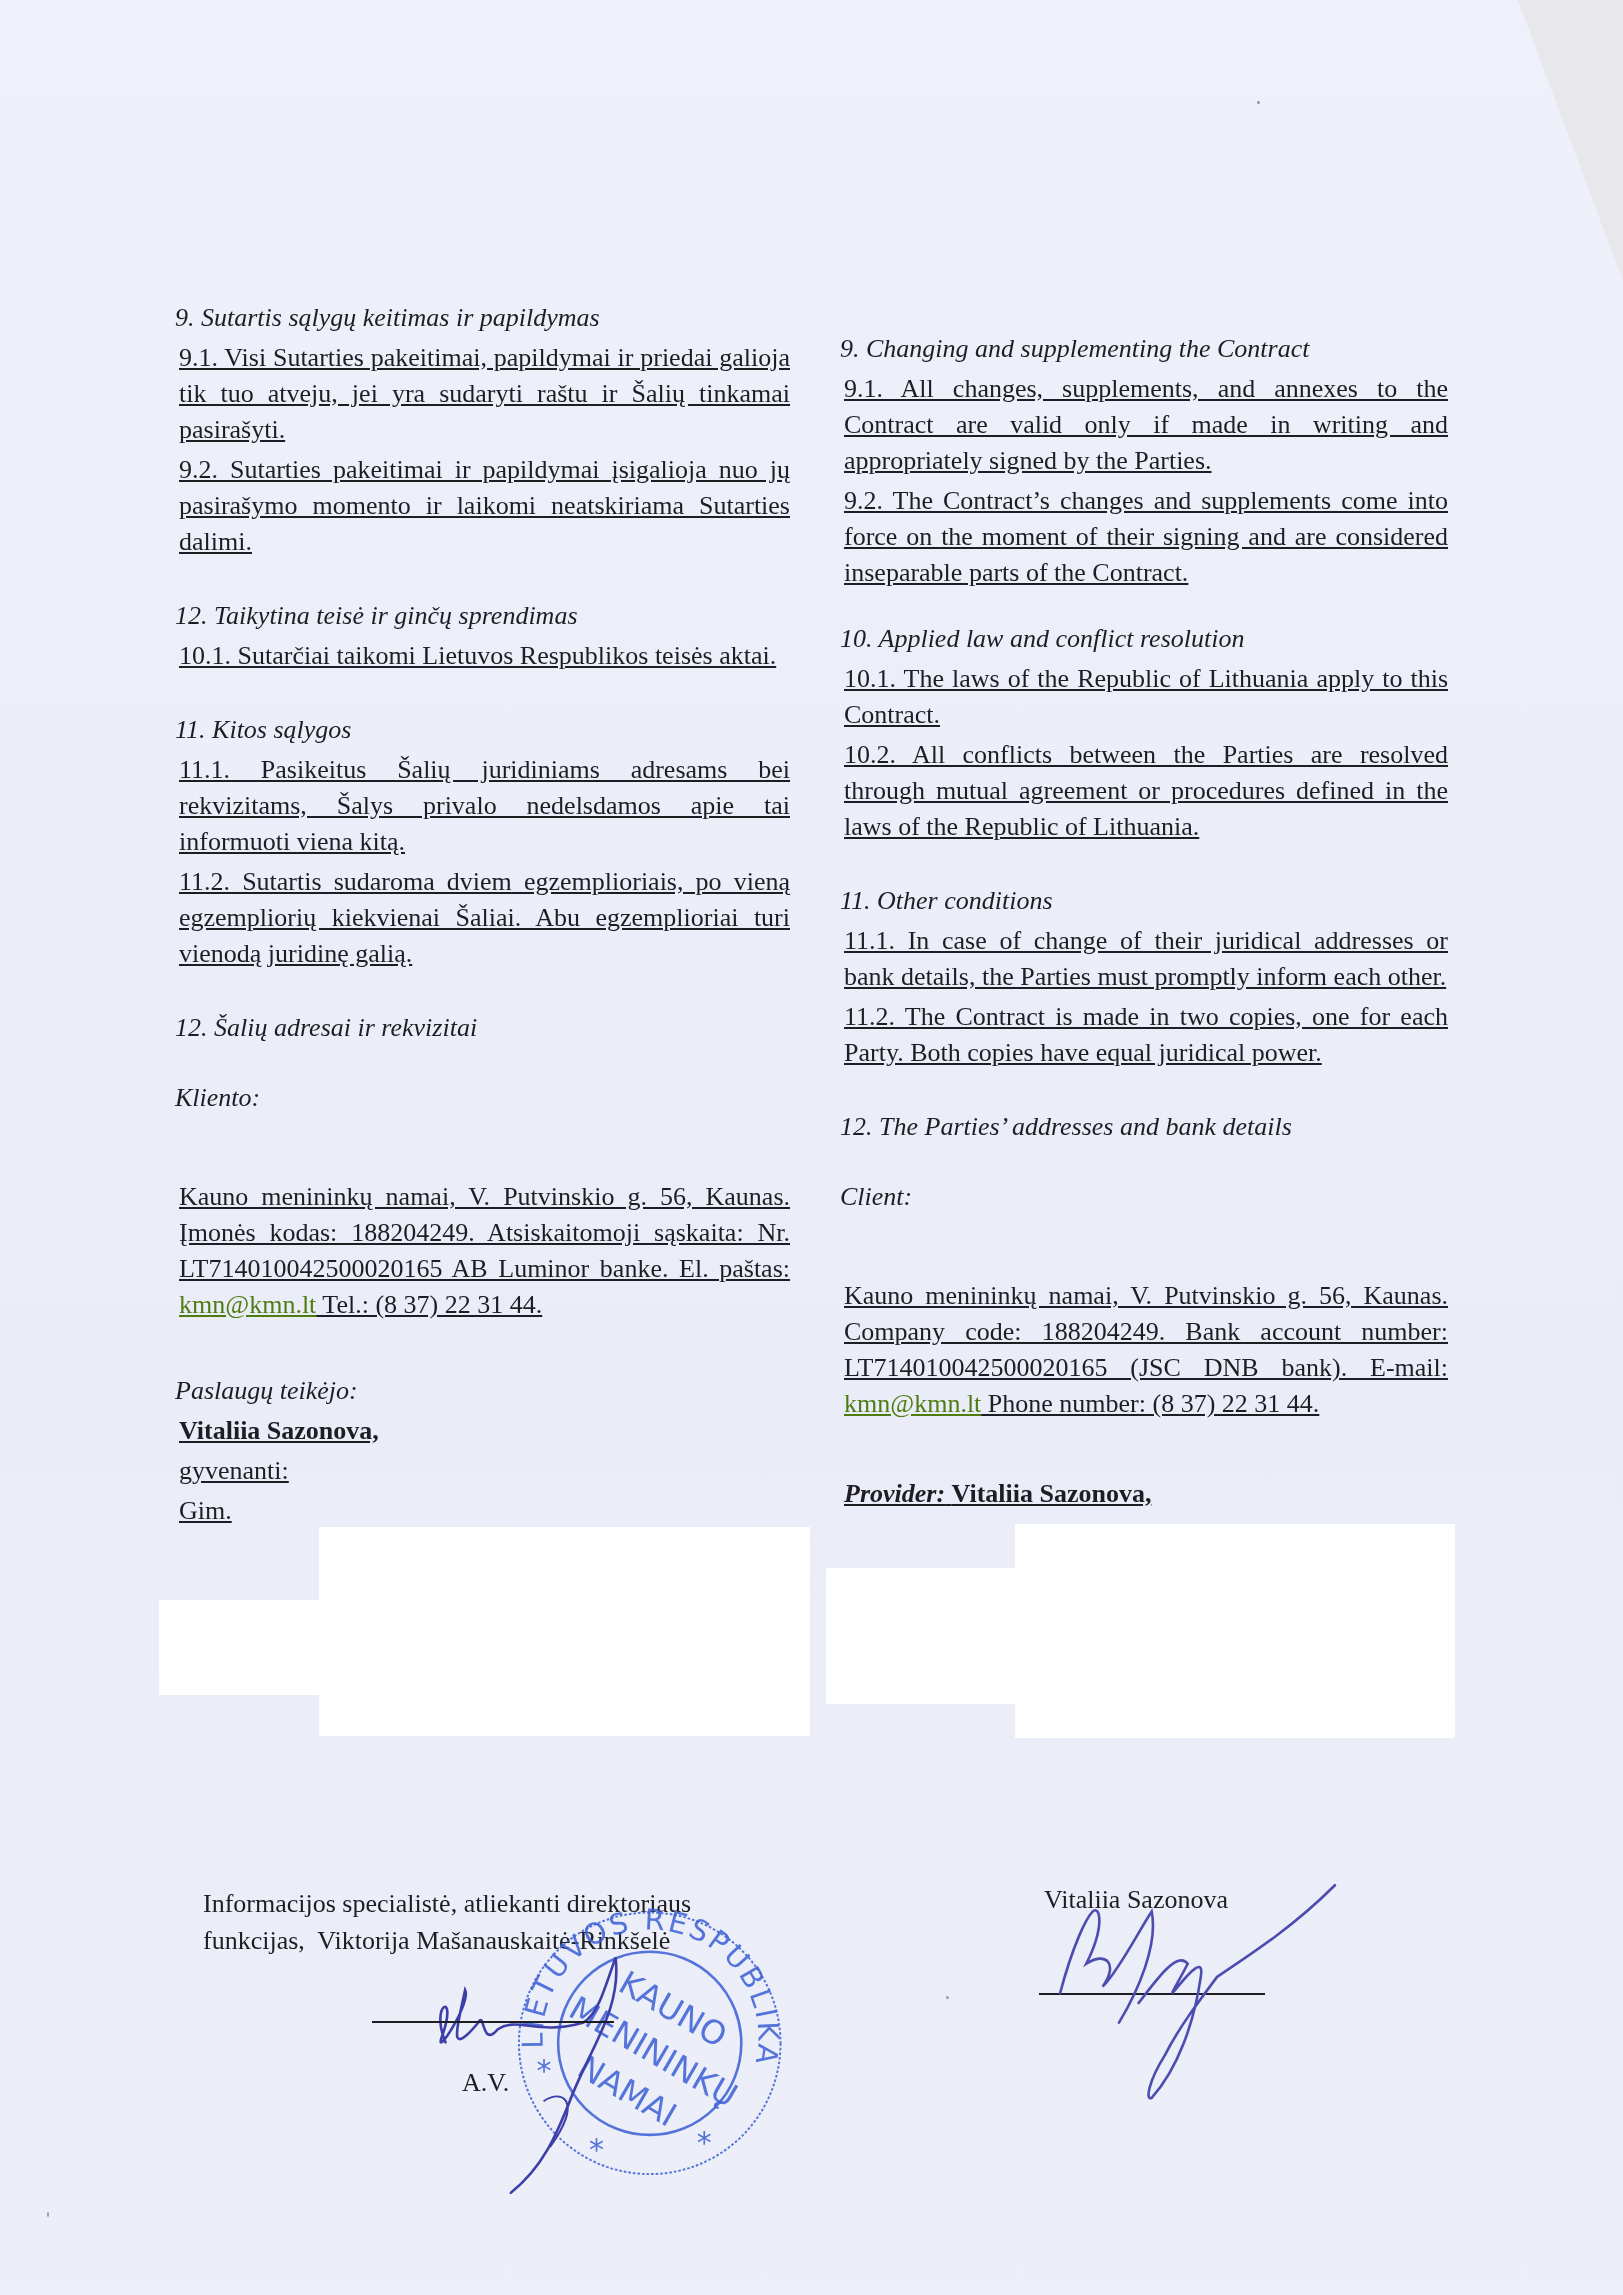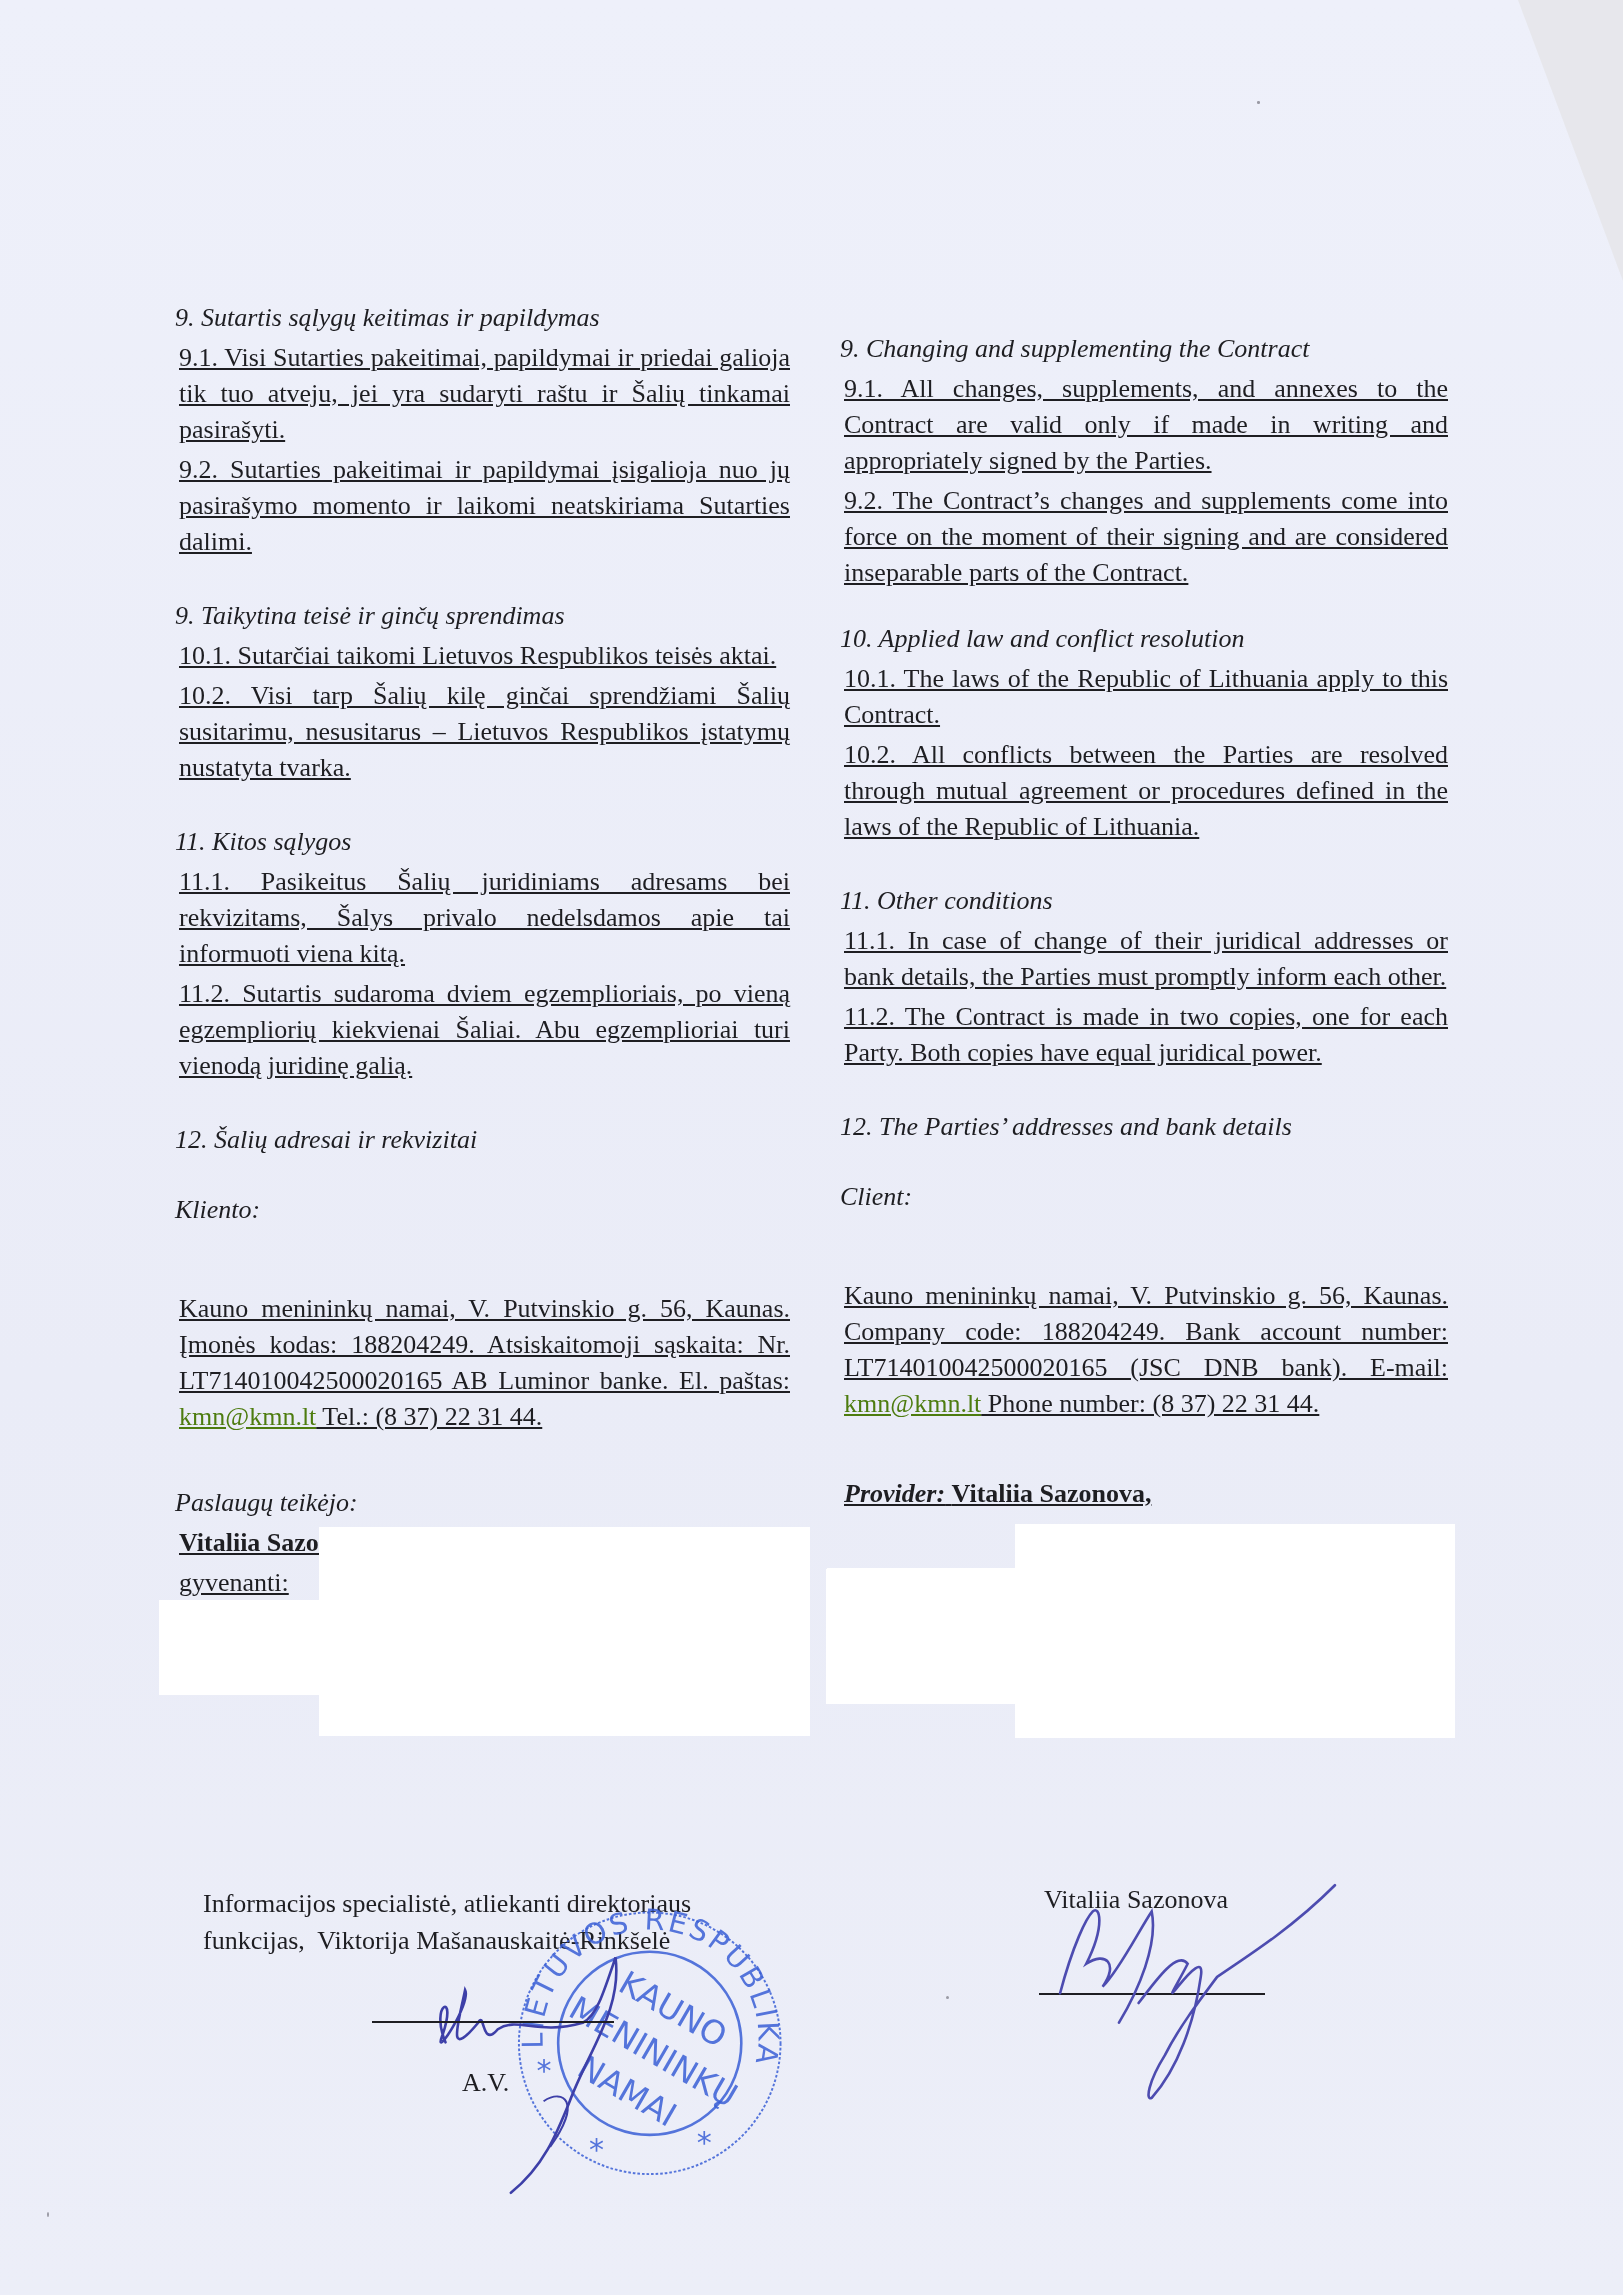--- a/index.html
+++ b/index.html
@@ -50,23 +50,22 @@
 <body>
 
 <div class="page-bg"></div>
 <div class="page-corner"></div>
 
 <div class="col col-left">
   <p class="heading">9. Sutartis sąlygų keitimas ir papildymas</p>
   <p class="para">9.1. Visi Sutarties pakeitimai, papildymai ir priedai galioja tik tuo atveju, jei yra sudaryti raštu ir Šalių tinkamai pasirašyti.</p>
   <p class="para">9.2. Sutarties pakeitimai ir papildymai įsigalioja nuo jų pasirašymo momento ir laikomi neatskiriama Sutarties dalimi.</p>
   <div class="gap"></div>
-  <p class="heading">9. Taikytina teisė ir ginčų sprendimas</p>
+  <p class="heading">12. Taikytina teisė ir ginčų sprendimas</p>
   <p class="para">10.1. Sutarčiai taikomi Lietuvos Respublikos teisės aktai.</p>
-  <p class="para">10.2. Visi tarp Šalių kilę ginčai sprendžiami Šalių susitarimu, nesusitarus – Lietuvos Respublikos įstatymų nustatyta tvarka.</p>
   <div class="gap"></div>
   <p class="heading">11. Kitos sąlygos</p>
   <p class="para">11.1. Pasikeitus Šalių juridiniams adresams bei rekvizitams, Šalys privalo nedelsdamos apie tai informuoti viena kitą.</p>
   <p class="para">11.2. Sutartis sudaroma dviem egzemplioriais, po vieną egzempliorių kiekvienai Šaliai. Abu egzemplioriai turi vienodą juridinę galią.</p>
   <div class="gap"></div>
   <p class="heading">12. Šalių adresai ir rekvizitai</p>
   <div class="gap"></div>
   <p class="heading">Kliento:</p>
   <div class="gap-lg" style="height:59px"></div>
   <p class="para"><span>Kauno menininkų namai, V. Putvinskio g. 56, Kaunas. Įmonės kodas: 188204249. Atsiskaitomoji sąskaita: Nr. LT714010042500020165 AB Luminor banke. El. paštas: </span><span class="email">kmn@kmn.lt</span><span> Tel.: (8 37) 22 31 44.</span></p>

